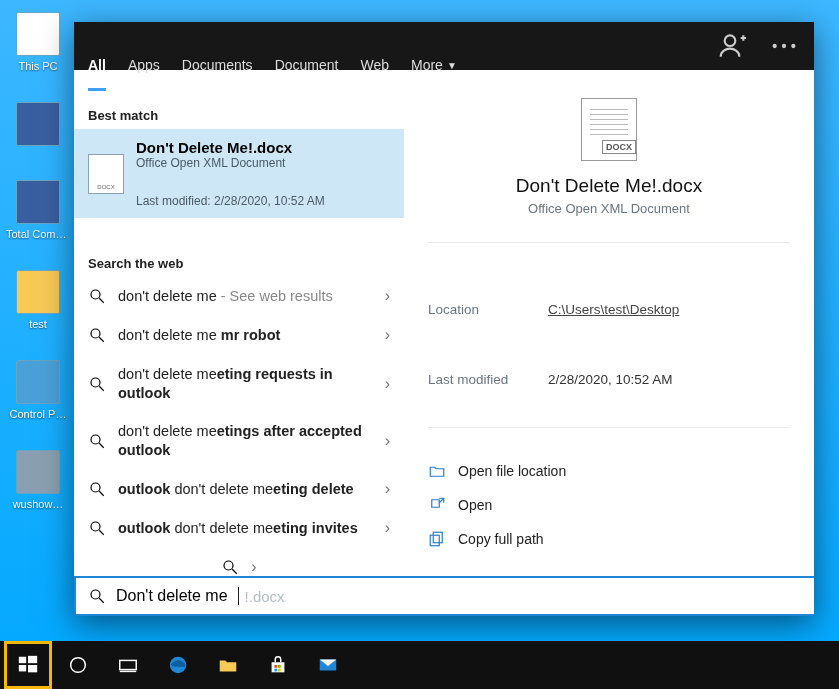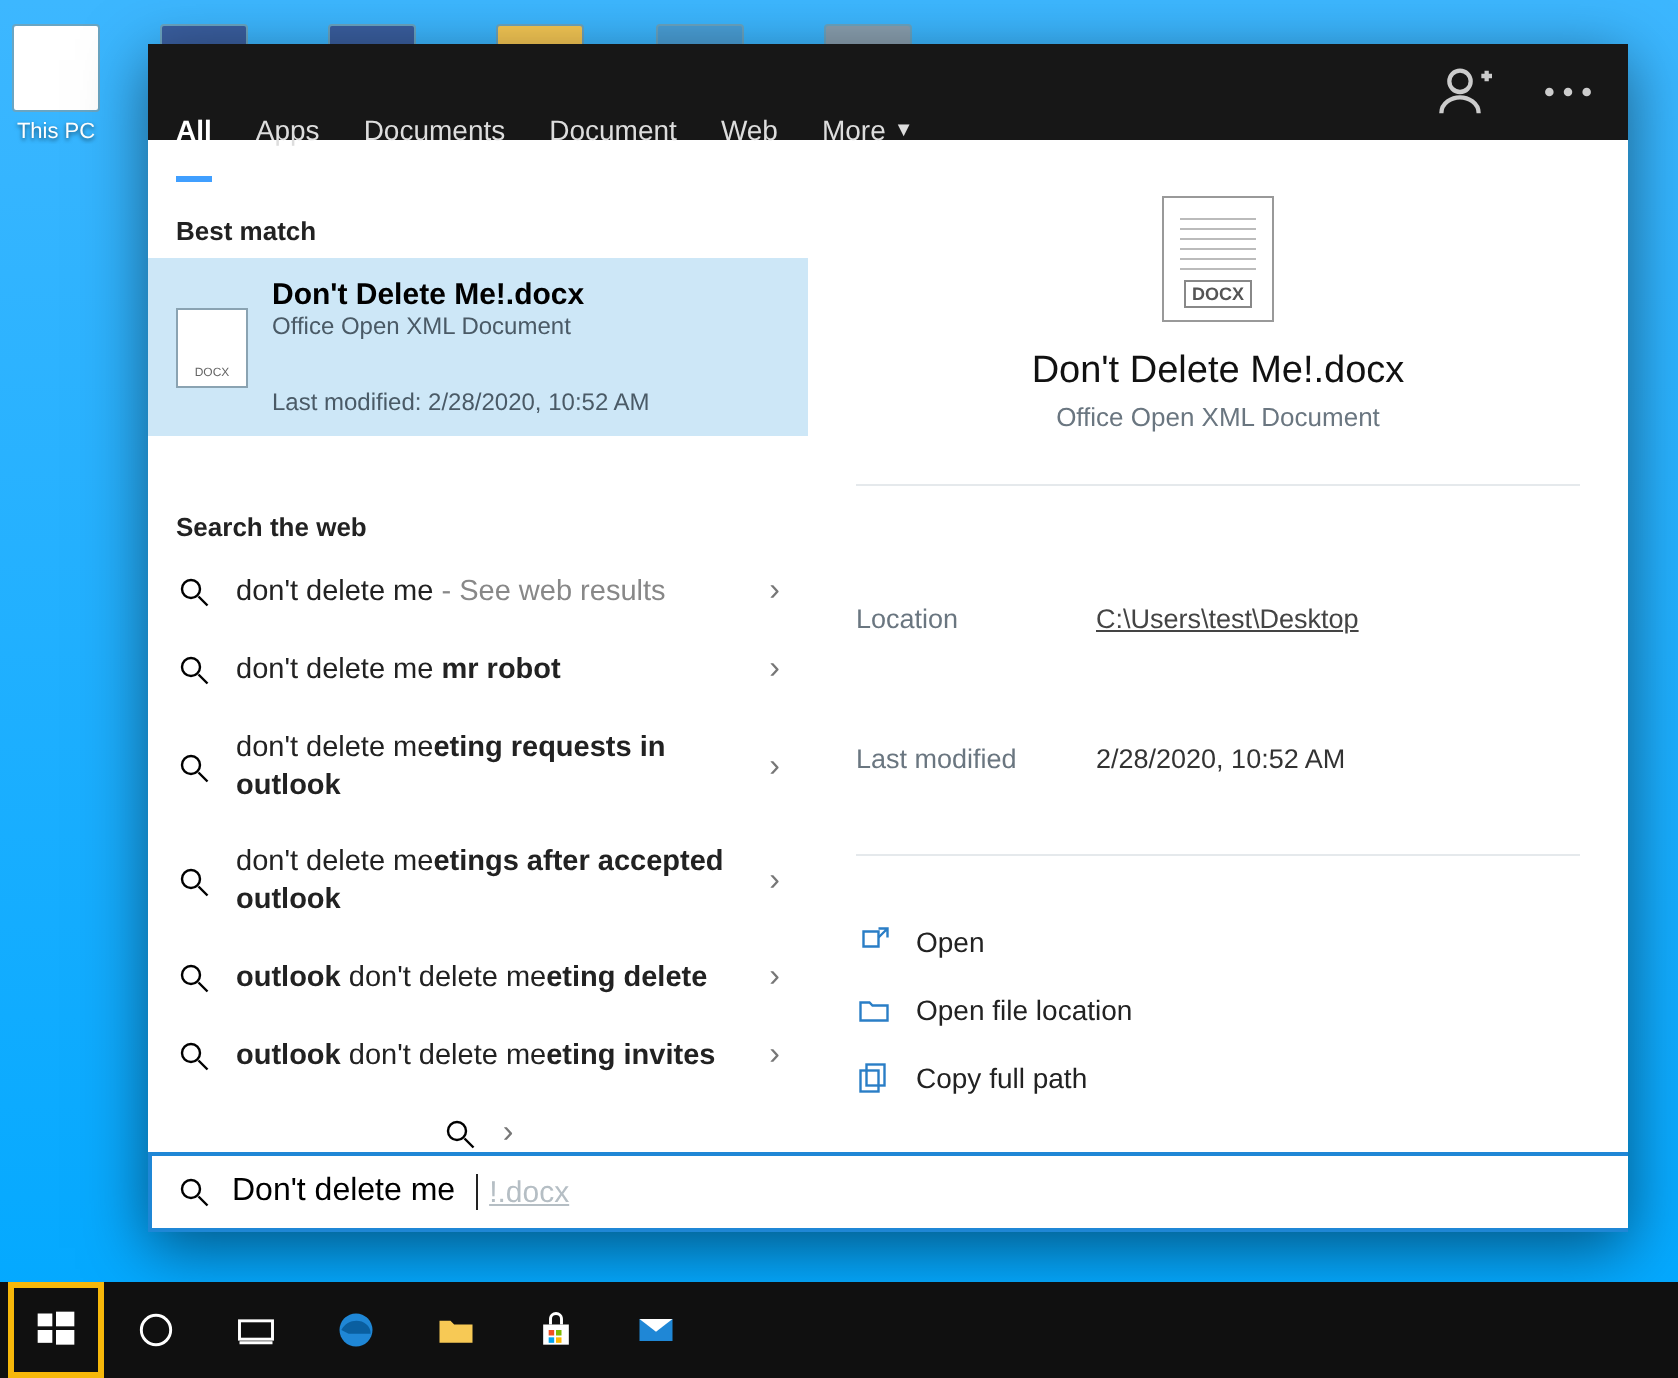--- a/index.html
+++ b/index.html
@@ -5,21 +5,21 @@
   * { margin: 0; padding: 0; box-sizing: border-box; font-family: "Segoe UI", Arial, sans-serif; }
   body { width: 839px; height: 689px; overflow: hidden; background: #000; position: relative; }
 
   
   .desktop {
     position: absolute; inset: 0;
     background: linear-gradient(#3db7ff,#00a8ff);
   }
   .desktop-icons {
     position: absolute; left: 6px; top: 12px; width: 64px;
-    display: flex; flex-direction: row; gap: 30px;
+    display: flex; flex-direction: column; gap: 30px;
   }
   .desktop-icon { width: 64px; text-align: center; color: #fff; font-size: 11px; cursor: pointer; }
   .desktop-icon .box {
     width: 44px; height: 44px; margin: 0 auto 4px;
     background: #fff; border: 1px solid #6aa5c2; border-radius: 2px;
     display: flex; align-items: center; justify-content: center;
   }
   .desktop-icon .label { text-shadow: 0 1px 2px rgba(0,0,0,.6); white-space: nowrap; overflow: hidden; text-overflow: ellipsis;}
 
   
@@ -64,21 +64,21 @@
   .web-row .glass { width: 18px; height: 18px; flex: 0 0 18px; }
   .web-row .text { flex: 1; font-size: 14.5px; color: #222; line-height: 1.3; }
   .web-row .text b { font-weight: 600; }
   .web-row .text .hint { color: #888; }
   .web-row .chev { color: #777; }
 
   
   .col-right { flex: 1; padding: 20px 24px; display: flex; flex-direction: column; }
   .preview-thumb {
     width: 56px; height: 68px; margin: 8px auto 14px; background: #fff; border: 1px solid #999;
-    position: relative; display: flex; align-items: flex-end; justify-content: center; padding-bottom: 6px;
+    position: relative; display: flex; align-items: flex-end; justify-content: flex-end; padding-bottom: 6px;
   }
   .preview-thumb::before {
     content: ""; position: absolute; top: 10px; left: 8px; right: 8px; height: 28px;
     background: repeating-linear-gradient(#bbb,#bbb 1px,transparent 1px,transparent 5px);
   }
   .preview-thumb .badge { font-size: 9px; font-weight: 600; border: 1px solid #888; padding: 1px 3px; color: #555; background: #fff; }
   .preview-title { text-align: center; font-size: 19px; color: #111; }
   .preview-sub   { text-align: center; font-size: 13px; color: #6a7680; margin-top: 4px; }
   .preview-sep   { height: 1px; background: #e5e9ec; margin: 26px 0 18px; }
   .kv { display: flex; font-size: 13.5px; margin-bottom: 14px; margin-top: 41px; }
@@ -88,21 +88,21 @@
   .actions { margin-top: 8px; }
   .action-row { display: flex; align-items: center; gap: 12px; padding: 8px 0; font-size: 14px; color: #222; cursor: pointer; }
   .action-row .ico { width: 18px; height: 18px; color: #2a7ec6; }
 
   
   .searchbox {
     height: 40px; border-top: 1px solid #dce3e8; background: #fff;
     border: 2px solid #1f87d6; border-left-width: 2px; border-right: none;
     display: flex; align-items: center; padding: 0 12px; gap: 10px;
   }
-  .searchbox .ghost { color: #b5bec4; margin-left: -4px; font-size: 15px; text-decoration: underline; }
+  .searchbox .ghost { color: #b5bec4; margin-left: -4px; font-size: 15px; }
   .cursor { display:inline-block; width:1px; height:18px; background:#222; vertical-align:middle; }
 
   
   .taskbar {
     position: absolute; left: 0; right: 0; bottom: 0; height: 48px;
     background: #101010; display: flex; align-items: center; padding: 0 4px; gap: 2px;
   }
   .tb-btn { width: 48px; height: 48px; display: flex; align-items: center; justify-content: center;
     color: #fff; cursor: pointer; }
   .tb-btn.start { outline: 3px solid #f6b70a; outline-offset: -3px; }
@@ -263,33 +263,33 @@
         <div class="k">Last modified</div>
         <div class="v">2/28/2020, 10:52 AM</div>
       </div>
 
       <div class="preview-sep"></div>
 
       <div class="actions">
         <div class="action-row">
           <span class="ico">
             <svg viewBox="0 0 24 24">
+                <path class="stroke" d="M3 7h6l2 2h10v10H3z"></path>
+              </svg>
+          </span>
+          <span>Open file location</span>
+        </div>
+        <div class="action-row">
+          <span class="ico">
+            <svg viewBox="0 0 24 24">
                 <path class="stroke" d="M5 5h10v10H5z"></path>
                 <path class="stroke" d="M15 9l6-6M15 3h6v6"></path>
               </svg>
           </span>
           <span>Open</span>
-        </div>
-        <div class="action-row">
-          <span class="ico">
-            <svg viewBox="0 0 24 24">
-                <path class="stroke" d="M3 7h6l2 2h10v10H3z"></path>
-              </svg>
-          </span>
-          <span>Open file location</span>
         </div>
         <div class="action-row">
           <span class="ico">
             <svg viewBox="0 0 24 24">
                 <rect class="stroke" x="7" y="3" width="12" height="14"></rect>
                 <rect class="stroke" x="3" y="7" width="12" height="14"></rect>
               </svg>
           </span>
           <span>Copy full path</span>
         </div>

